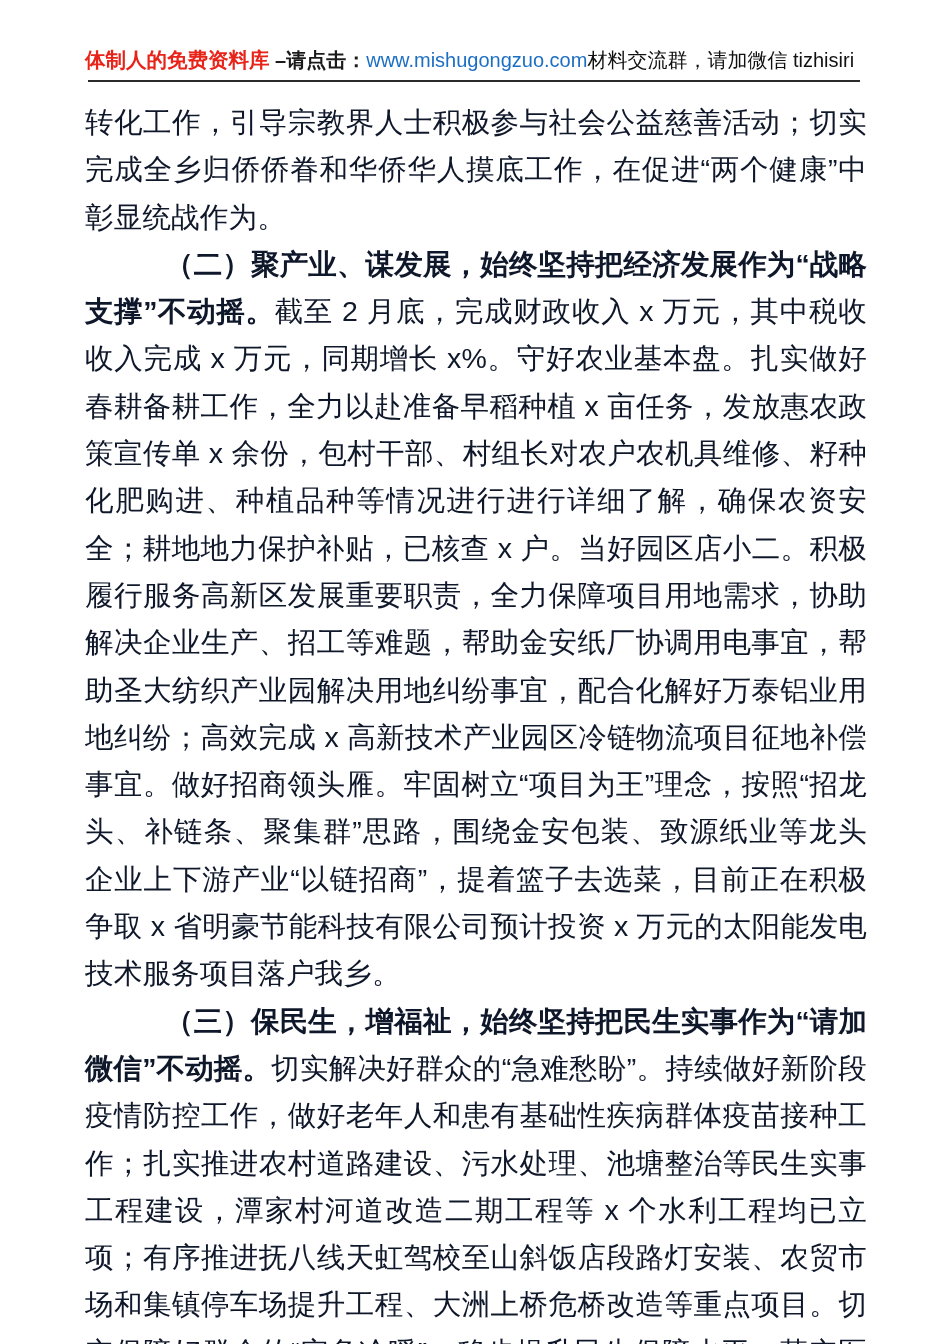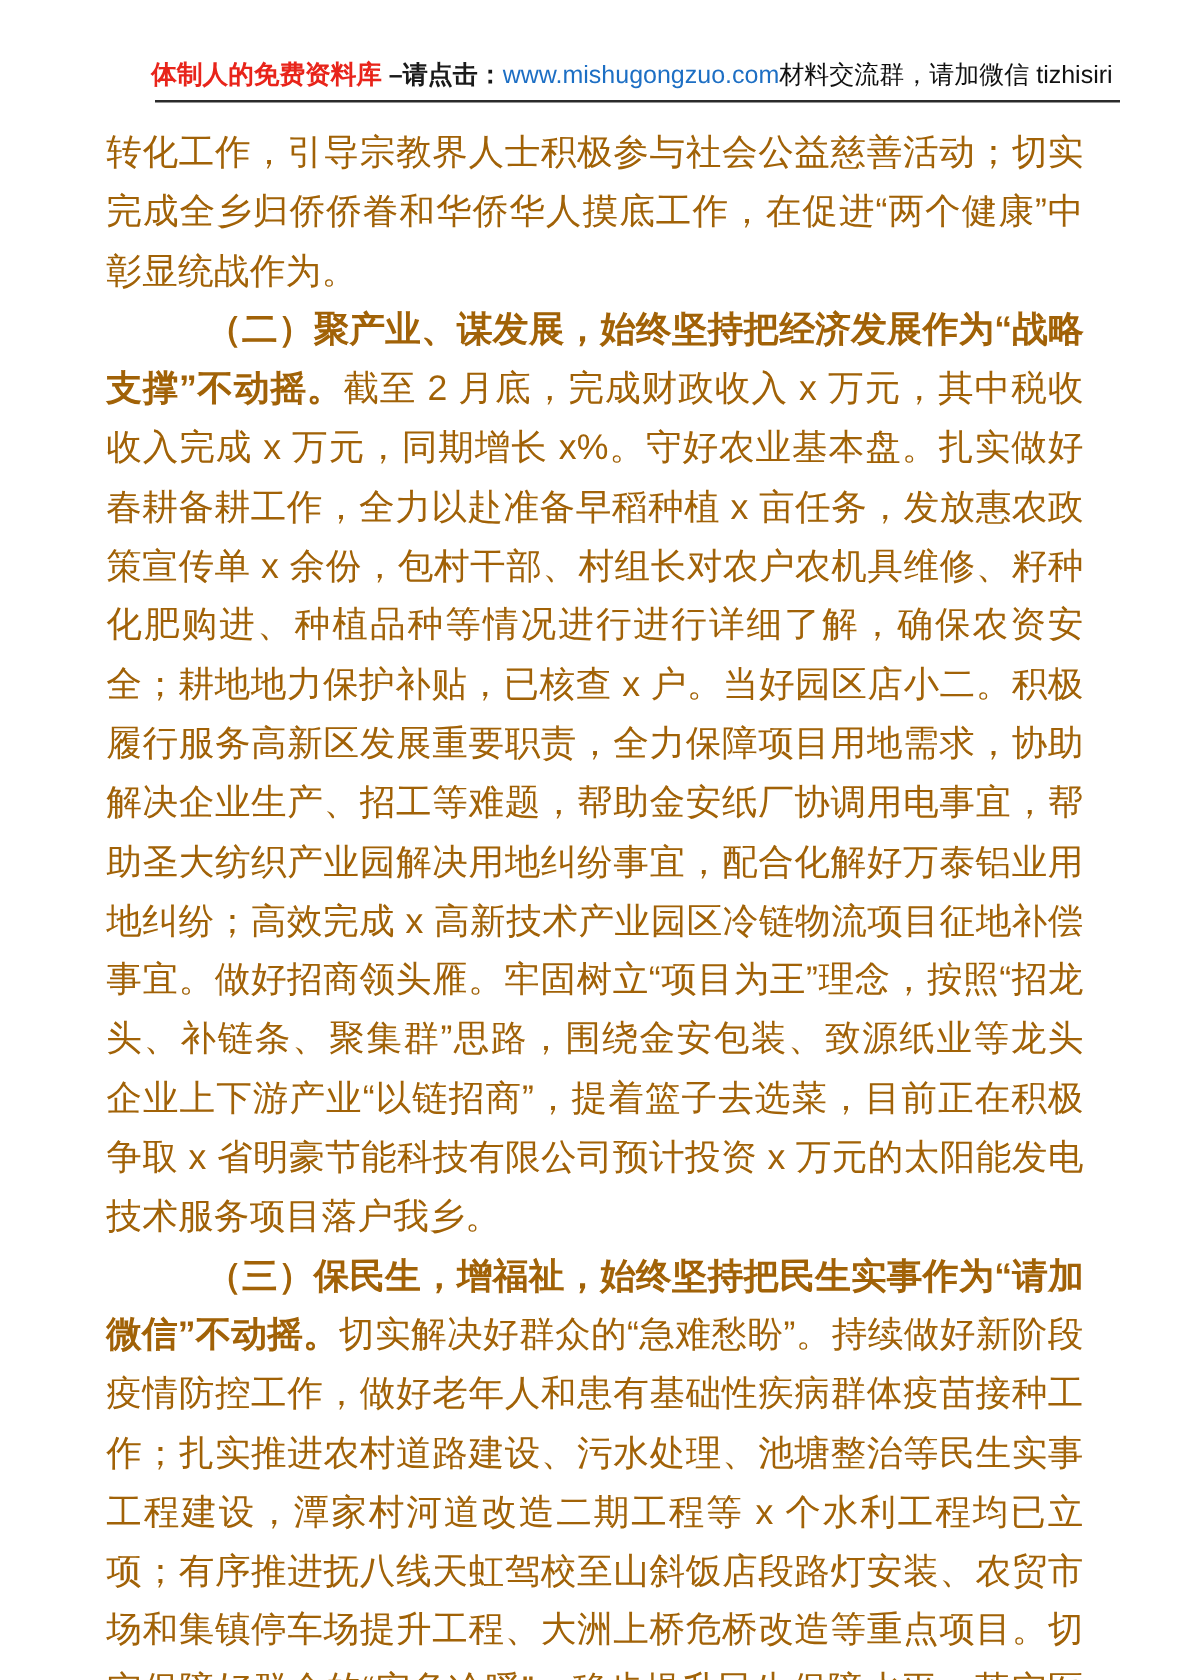--- a/index.html
+++ b/index.html
@@ -22,21 +22,20 @@
   }
 
   
   .header {
     position: absolute;
     left: 0;
     top: 0;
     width: 828px;
     height: 90px;
     box-sizing: border-box;
-    margin-left: 36px;
   }
   .header-line {
     position: absolute;
     left: 85px;
     top: 47px;
     width: 775px;
     white-space: nowrap;
     font-size: 20px;
     line-height: 26px;
     letter-spacing: 0px;
@@ -78,21 +77,21 @@
     width: 782px;
   }
   p.para {
     margin: 0;
     padding: 0;
     font-size: 28.5px;
     line-height: 47.3px;
     text-align: justify;
     text-justify: inter-ideograph;
     letter-spacing: 0.2px;
-    color: #a16207;
+    color: #0f172a;
     font-weight: normal;
   }
   p.para.indent {
     text-indent: 60px;
   }
   .b {
     font-weight: bold;
     letter-spacing: 0px;
     margin-left: 20px;
   }

